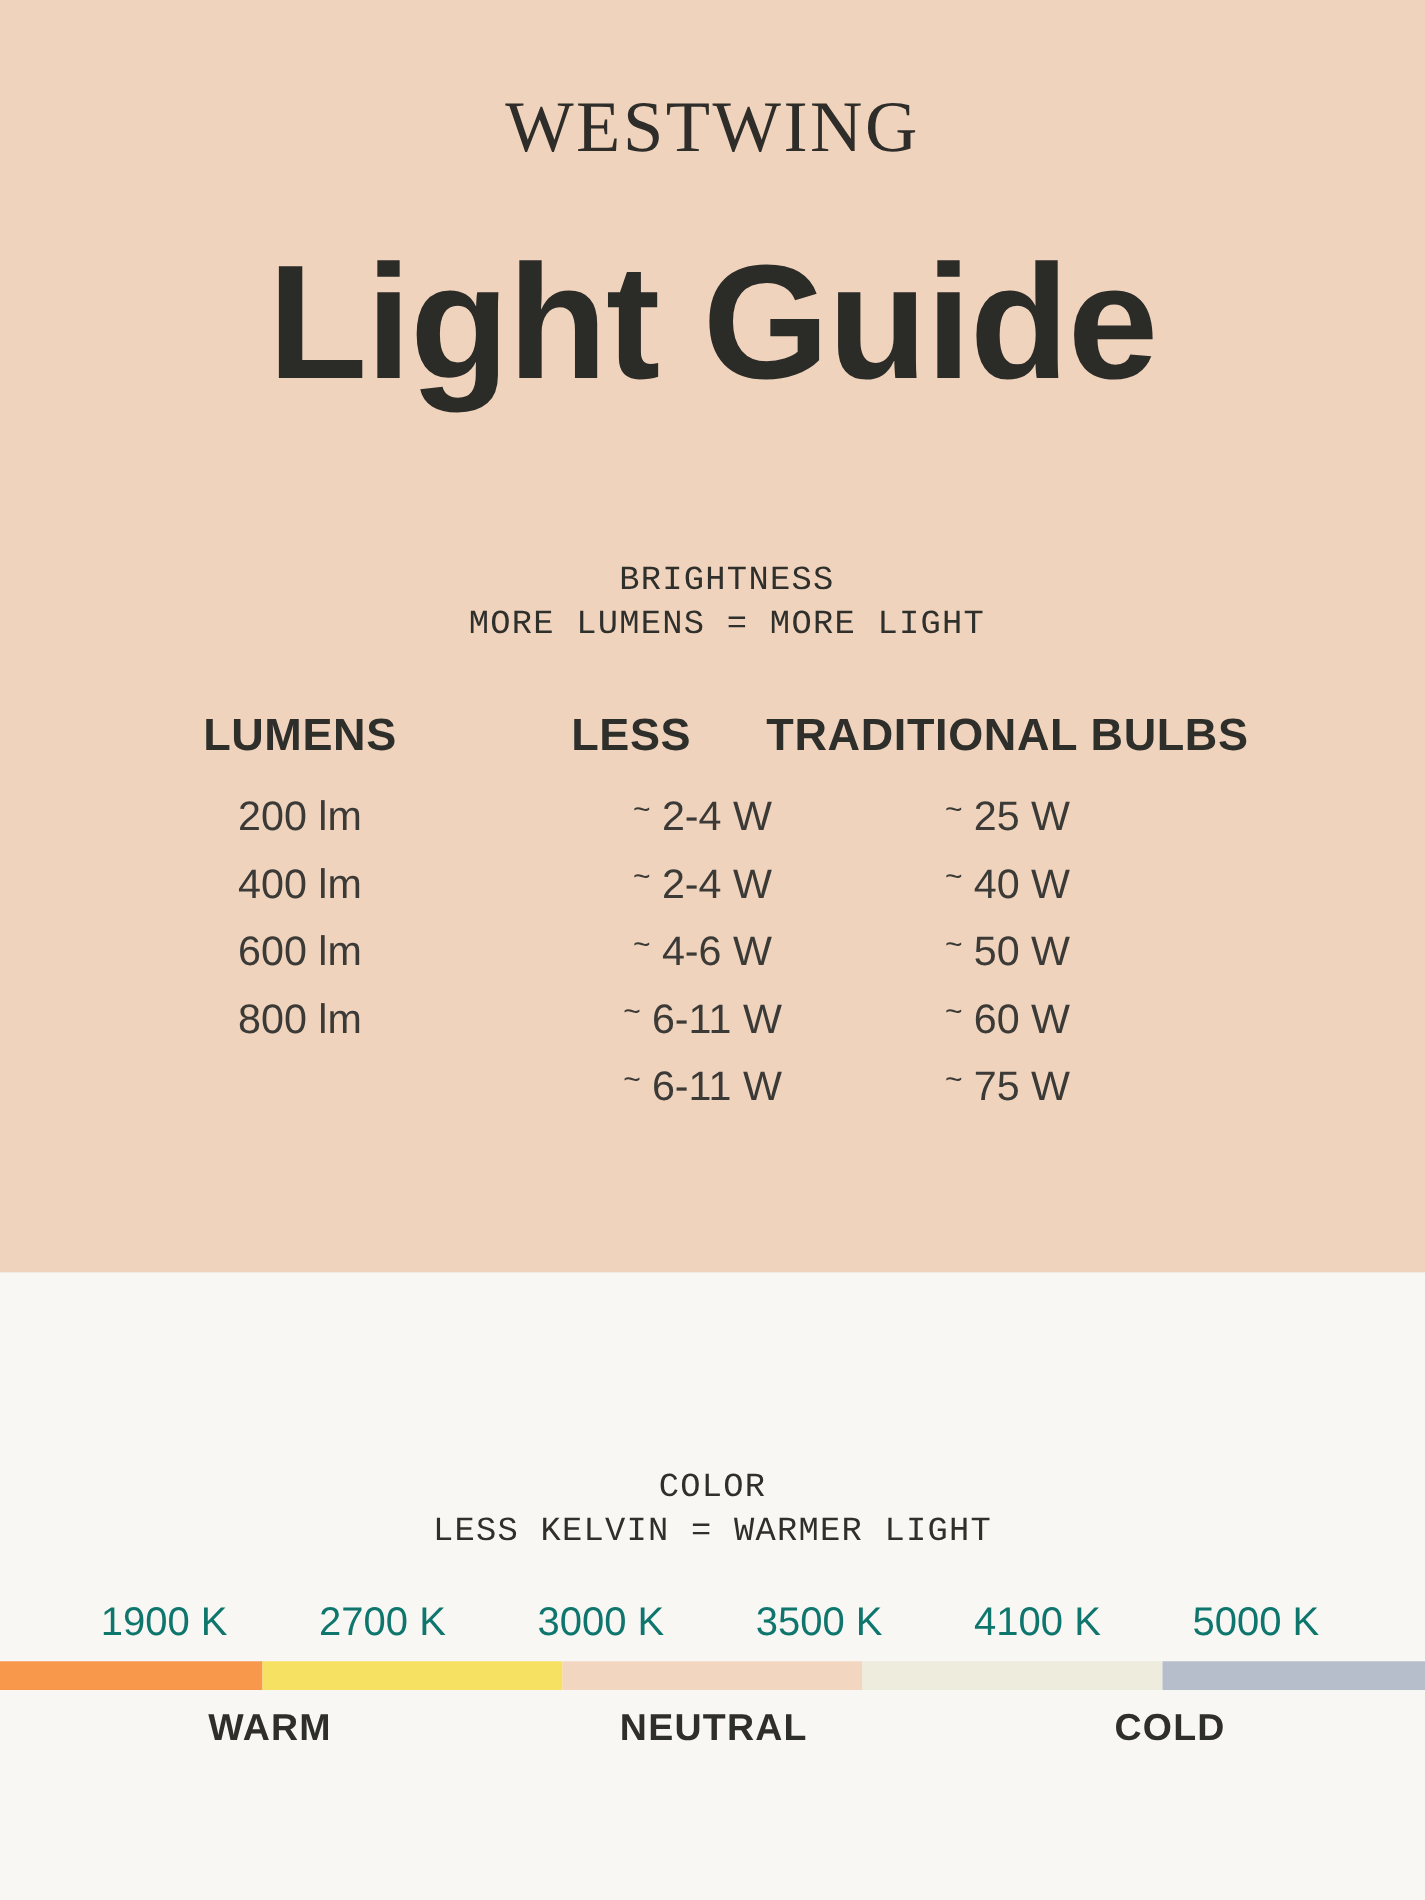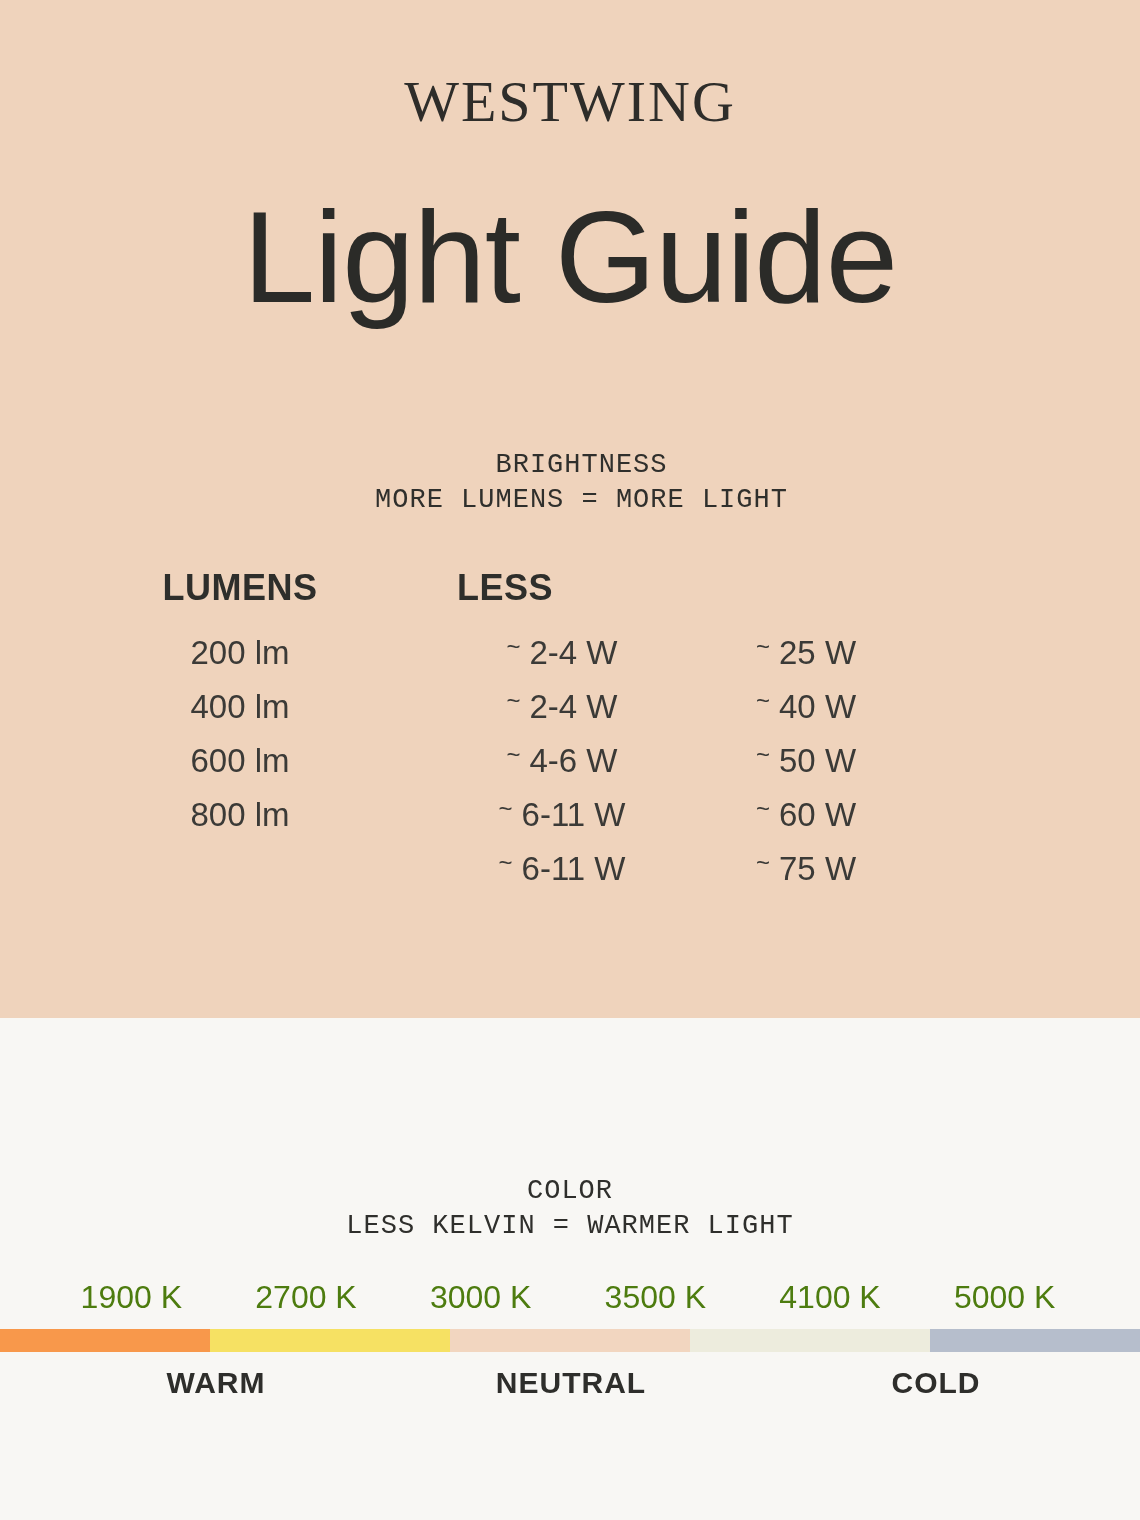--- a/index.html
+++ b/index.html
@@ -10,21 +10,21 @@
   .top-section{position:absolute;left:0;top:0;width:1140px;height:1018px;}
   .bottom-section{position:absolute;left:0;top:1018px;width:1140px;height:502px;}
 
   .brand{
     position:absolute;left:0;right:0;top:73px;text-align:center;
     font-family:"Liberation Serif","DejaVu Serif",serif;
     font-size:58px;line-height:1;letter-spacing:2px;color:#2e2d2a;
   }
   .title{
     position:absolute;left:0;right:0;top:192px;text-align:center;
-    font-size:130px;line-height:1;letter-spacing:-1px;font-weight:400;color:#2b2b28;
+    font-size:130px;line-height:1;letter-spacing:-1px;font-weight:700;color:#2b2b28;
   }
   .mono-block{
     position:absolute;left:0;right:0;text-align:center;
     font-family:"Liberation Mono","DejaVu Sans Mono",monospace;
     font-size:27px;line-height:35px;letter-spacing:1px;color:#2f2f2c;
   }
   .mono-block.brightness{top:448px;padding-left:23px;}
   .mono-block.color{top:1154px;margin-top:20px;}
 
   .col-header{
@@ -44,21 +44,21 @@
   .cell.led{left:432px;width:260px;text-align:center;}
   .cell.bulb{left:756px;width:260px;text-align:left;}
   .tilde{display:inline-block;font-size:24px;transform:translateY(-9px);margin-right:9px;color:#3b3a37;}
 
   .kelvin-row{
     position:absolute;left:0;top:1280px;width:1140px;box-sizing:border-box;
     padding-left:44px;padding-right:48px;
     display:grid;grid-template-columns:repeat(6,1fr);
   }
   .kelvin-label{
-    text-align:center;font-size:32px;line-height:34px;color:#4d7c0f;white-space:nowrap;
+    text-align:center;font-size:32px;line-height:34px;color:#0f766e;white-space:nowrap;
   }
 
   .scale-bar{position:absolute;left:0;top:1329px;width:1140px;height:23px;display:flex;}
   .seg{height:23px;}
   .seg.s0{width:210px;}
   .seg.s1{width:240px;}
   .seg.s2{width:240px;}
   .seg.s3{width:240px;}
   .seg.s4{width:210px;}
 
@@ -83,20 +83,21 @@
 
   <div class="title">Light Guide</div>
 
   <div class="mono-block brightness">
     <div>BRIGHTNESS</div>
     <div>MORE LUMENS = MORE LIGHT</div>
   </div>
 
   <div class="col-header h-lumens">LUMENS</div>
   <div class="col-header h-leds">LESS</div>
+  <div class="col-header h-bulbs">TRADITIONAL BULBS</div>
 
   <div class="rows">
     <div class="row">
       <div class="cell lumens">200 lm</div>
       <div class="cell led"><span class="tilde">~</span><span>2-4 W</span></div>
       <div class="cell bulb"><span class="tilde">~</span><span>25 W</span></div>
     </div>
     <div class="row">
       <div class="cell lumens">400 lm</div>
       <div class="cell led"><span class="tilde">~</span><span>2-4 W</span></div>

